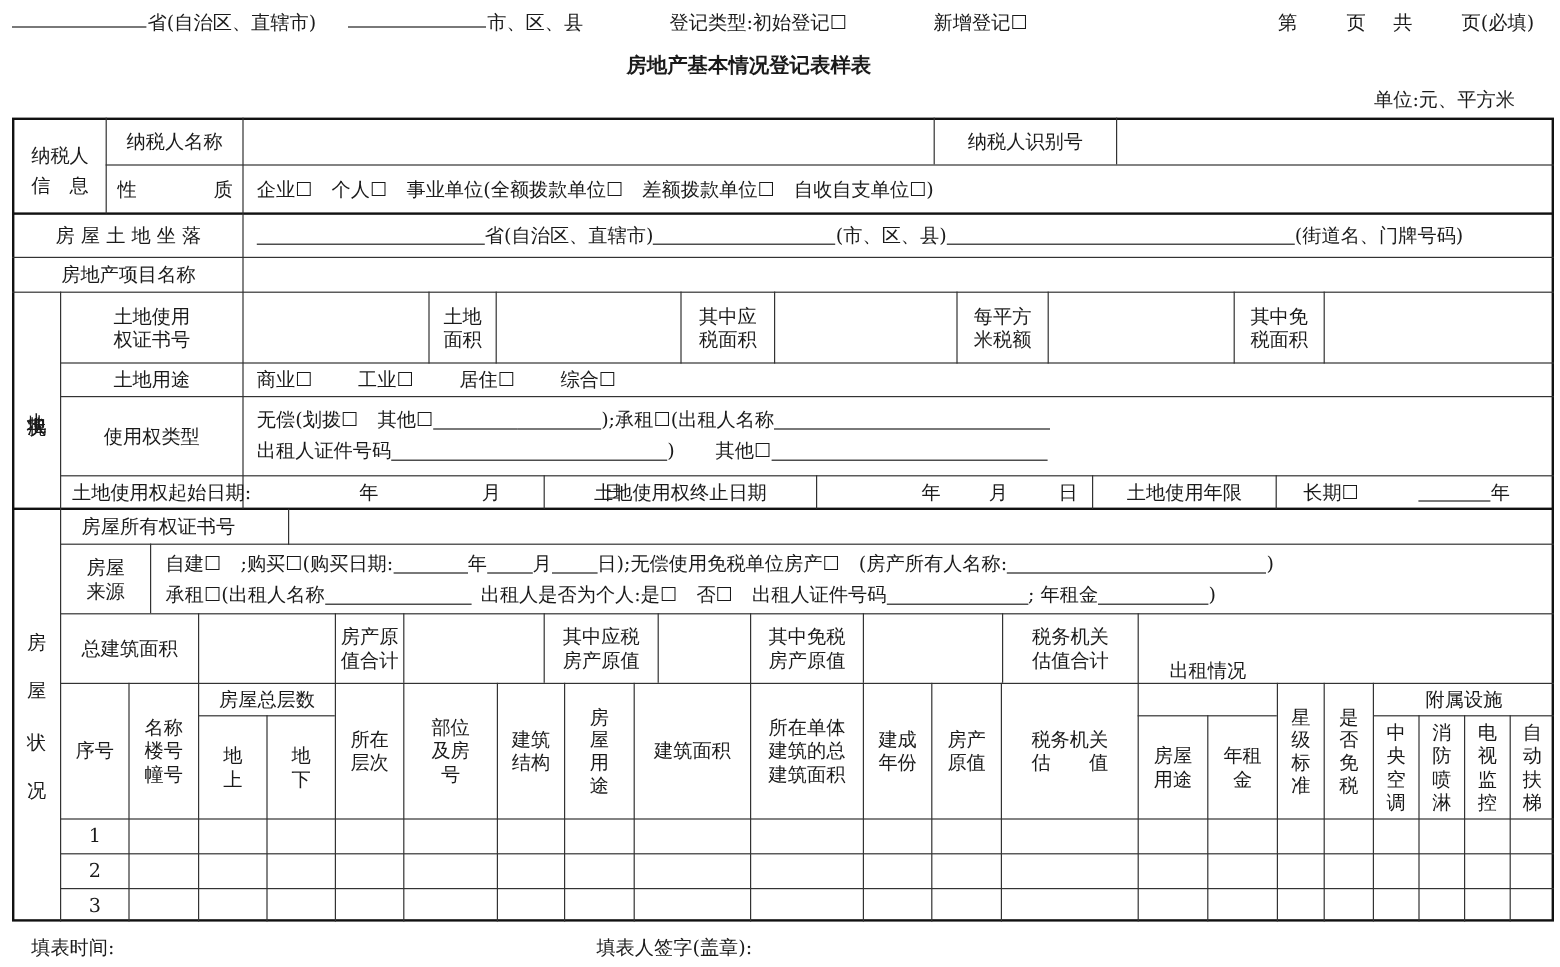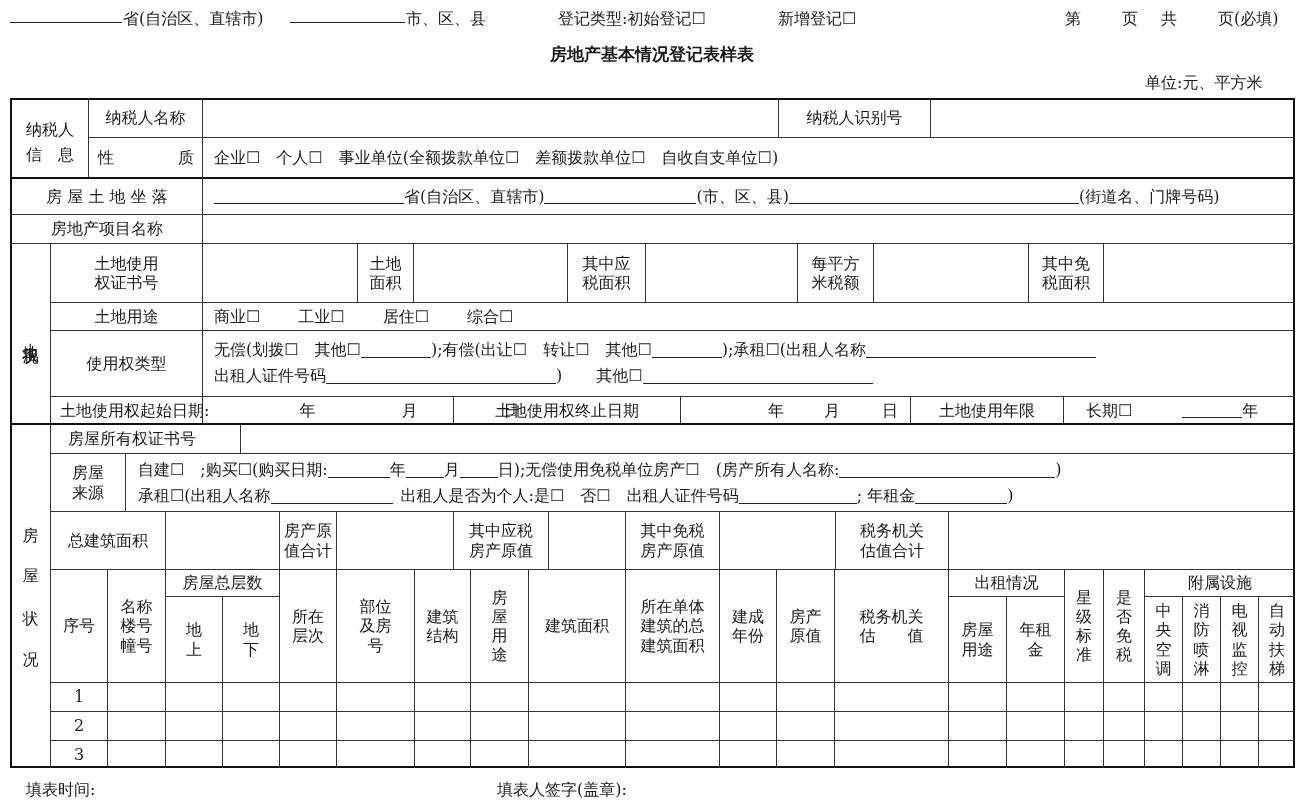--- a/index.html
+++ b/index.html
@@ -22,21 +22,21 @@
 <div class="abs" style="left:10px;top:22px;width:112px;border-bottom:1px solid #222;height:0;"></div>
 <div class="abs" style="left:123px;top:9px;">省(自治区、直辖市)</div>
 <div class="abs" style="left:290px;top:22px;width:115px;border-bottom:1px solid #222;height:0;"></div>
 <div class="abs" style="left:406px;top:9px;">市、区、县</div>
 <div class="abs" style="left:558px;top:9px;">登记类型:初始登记☐</div>
 <div class="abs" style="left:778px;top:9px;">新增登记☐</div>
 <div class="abs" style="left:1065px;top:9px;">第</div>
 <div class="abs" style="left:1122px;top:9px;">页</div>
 <div class="abs" style="left:1161px;top:9px;">共</div>
 <div class="abs" style="left:1218px;top:9px;">页(必填)</div>
-<div class="abs title" style="left:550px;top:43px;">房地产基本情况登记表样表</div>
+<div class="abs title" style="left:522px;top:43px;">房地产基本情况登记表样表</div>
 <div class="abs" style="left:1145px;top:73px;">单位:元、平方米</div>
 
 <div style="position:absolute;left:10px;top:98px;width:1285px;height:670px;border:2px solid #111;box-sizing:border-box;"></div>
 
 <div class="hl" style="left:88px;top:137px;width:1207px;"></div>
 <div class="hl thick" style="left:10px;top:177px;width:1285px;height:2px;"></div>
 <div class="hl" style="left:10px;top:214px;width:1285px;"></div>
 <div class="hl" style="left:10px;top:243px;width:1285px;"></div>
 <div class="hl" style="left:50px;top:302px;width:1245px;"></div>
 <div class="hl" style="left:50px;top:330px;width:1245px;"></div>
@@ -156,21 +156,20 @@
   <span>商业☐</span>
   <span>工业☐</span>
   <span>居住☐</span>
   <span>综合☐</span>
 </div>
 
 <div class="c" style="left:51px;top:331px;width:151px;height:65px;">使用权类型</div>
 <div class="l" style="left:214px;top:338px;height:24px;">
   <span>无偿(划拨☐　其他☐</span>
     <span class="u" style="width:70px;"></span>
-  <span>);有偿(出让☐　转让☐　其他☐</span>
     <span class="u" style="width:70px;"></span>
   <span>);承租☐(出租人名称</span>
     <span class="u" style="width:230px;"></span>
 </div>
 <div class="l" style="left:214px;top:364px;height:24px;">
   <span>出租人证件号码</span>
     <span class="u" style="width:230px;"></span>
   <span style="margin-right:34px;">)</span>
   <span>其他☐</span>
     <span class="u" style="width:230px;"></span>
@@ -275,21 +274,21 @@
 </div>
 <div class="c" style="left:720px;top:570px;width:56px;height:112px;">
   <span style="width:36px;white-space:normal;">建成年份</span>
 </div>
 <div class="c" style="left:777px;top:570px;width:57px;height:112px;">
   <span style="width:36px;white-space:normal;">房产原值</span>
 </div>
 <div class="c" style="left:835px;top:570px;width:113px;height:112px;">
   <span style="width:72px;white-space:normal;">税务机关估　　值</span>
 </div>
-<div class="c" style="left:949px;top:570px;width:115px;height:26px;">出租情况</div>
+<div class="c" style="left:949px;top:546px;width:115px;height:26px;">出租情况</div>
 <div class="c" style="left:949px;top:597px;width:57px;height:85px;">
   <span style="width:36px;white-space:normal;">房屋用途</span>
 </div>
 <div class="c" style="left:1007px;top:597px;width:57px;height:85px;">
   <span style="width:36px;white-space:normal;">年租金</span>
 </div>
 <div class="c" style="left:1065px;top:570px;width:38px;height:112px;">
   <span style="width:18px;white-space:normal;">星级标准</span>
 </div>
 <div class="c" style="left:1104px;top:570px;width:40px;height:112px;">

